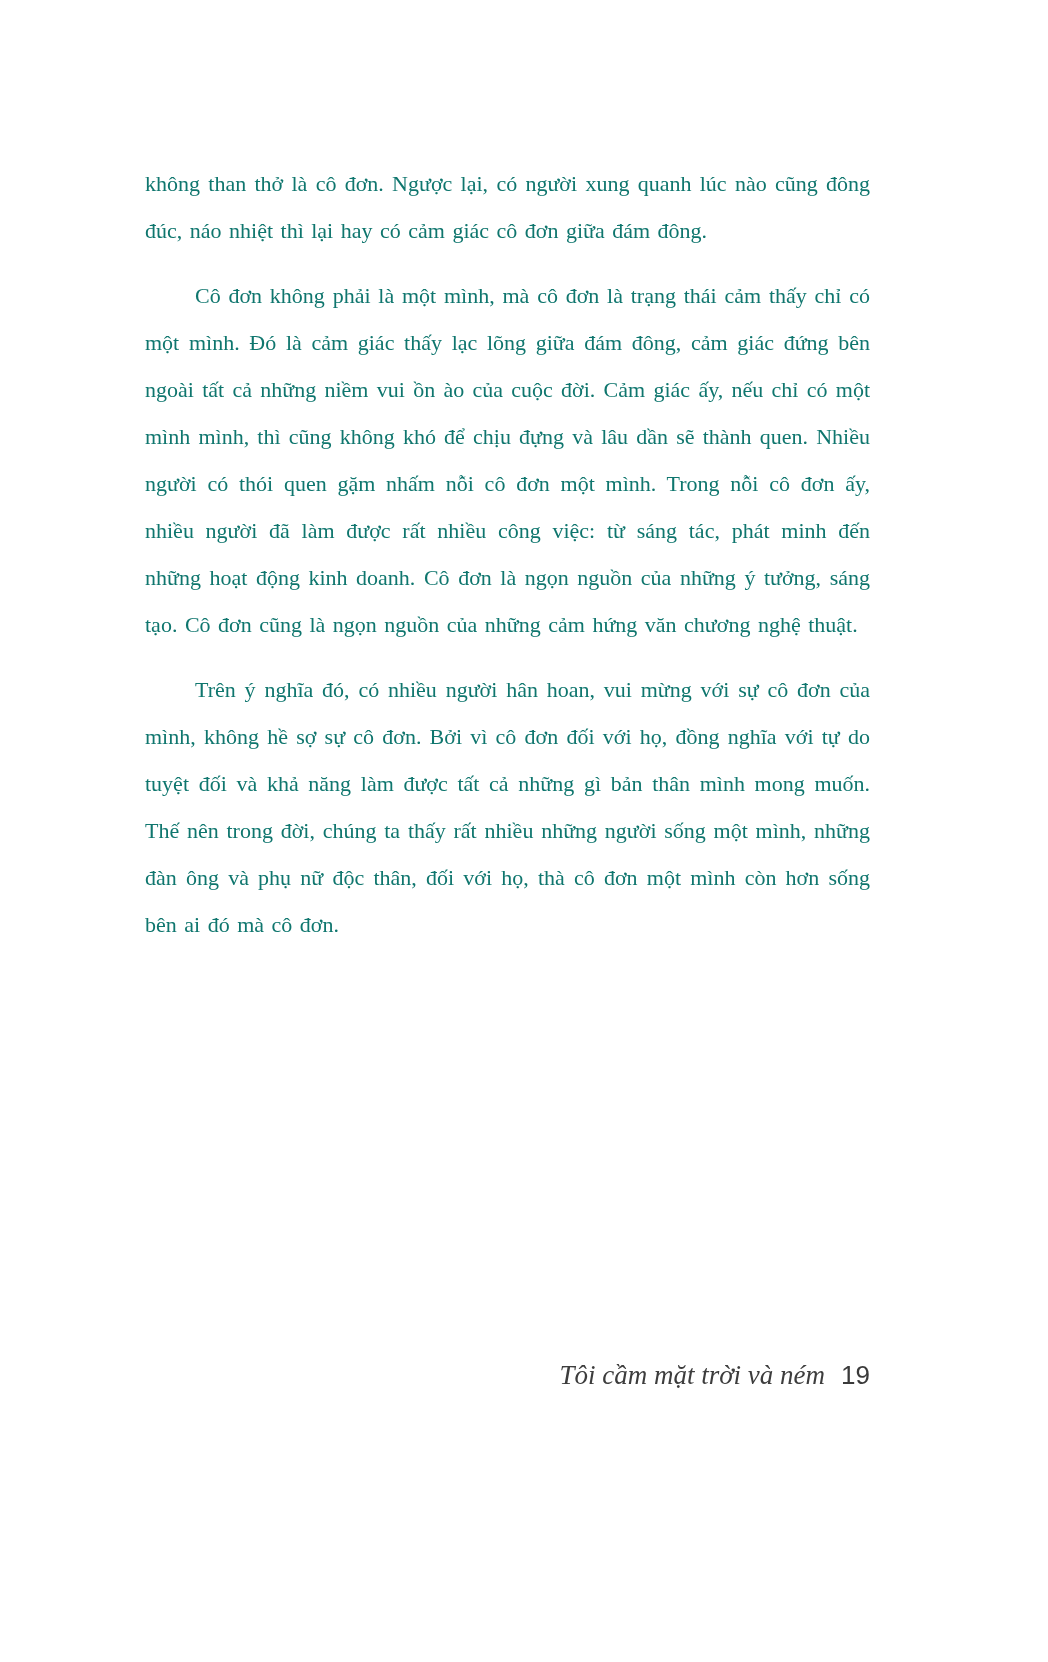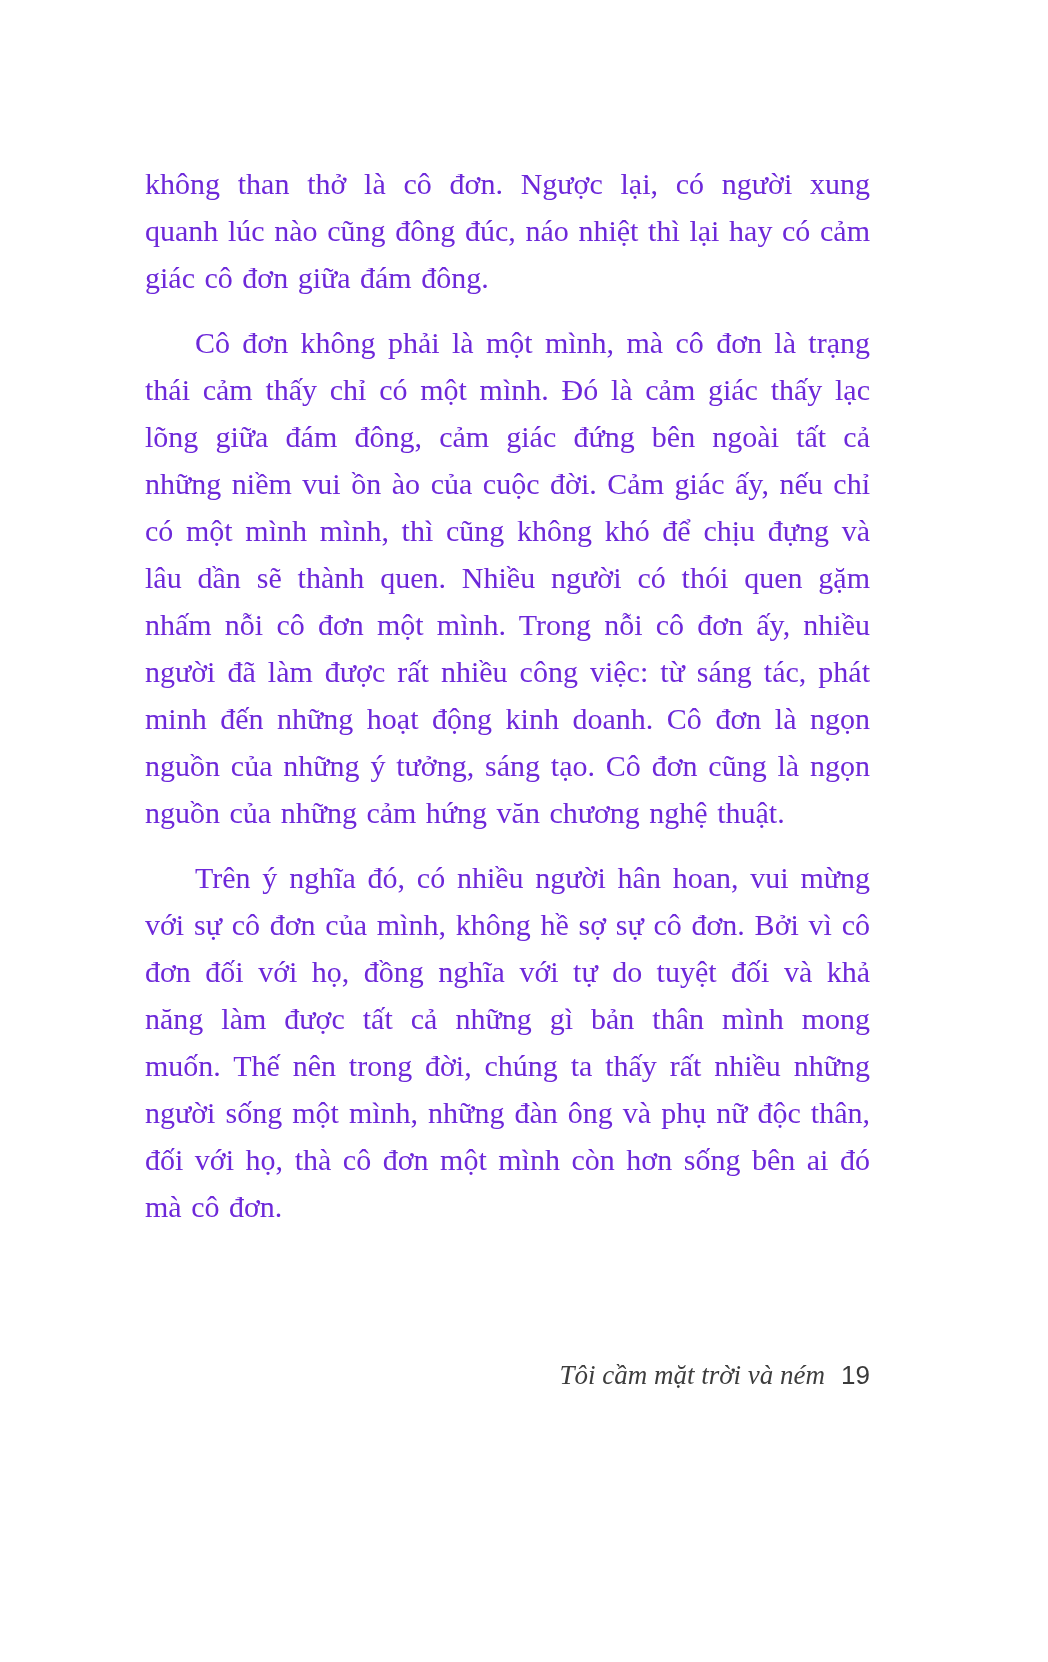--- a/index.html
+++ b/index.html
@@ -19,23 +19,23 @@
     box-sizing: border-box;
     background: #ffffff;
     padding: 160px 178px 0 145px;
     overflow: hidden;
   }
   .text-block {
     width: 100%;
   }
   .para {
     margin: 0 0 18px 0;
-    font-size: 30px;
+    font-size: 22px;
     line-height: 47px;
-    color: #6d28d9;
+    color: #0f766e;
     text-align: justify;
     text-justify: inter-word;
     word-spacing: 2px;
   }
   .para.indent {
     text-indent: 50px;
   }
   .page-footer {
     position: absolute;
     top: 1358px;

